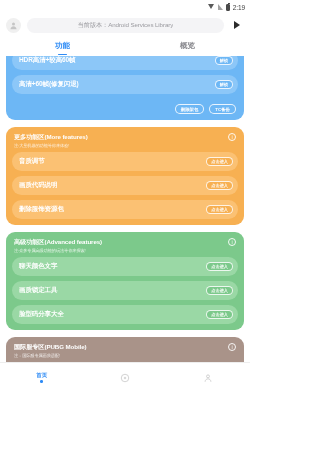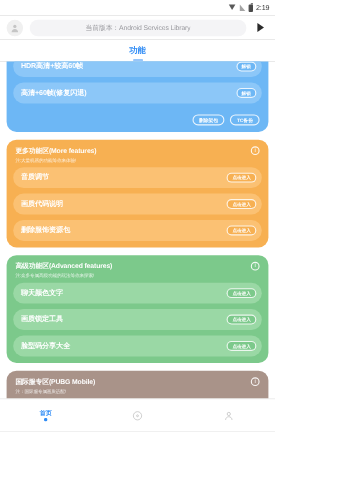--- a/index.html
+++ b/index.html
@@ -7,21 +7,21 @@
     width: 250px; height: 450px;
     font-family: "Liberation Sans", "DejaVu Sans", sans-serif;
     background: #ffffff;
     overflow: hidden;
   }
   #app {
     width: 250px; height: 392px;
     position: relative;
     display: flex;
     flex-direction: column;
-    background: #a3a3a3;
+    background: #f97316;
   }
 
   
   .statusbar {
     height: 14px;
     display: flex;
     align-items: center;
     justify-content: flex-end;
     padding: 0 5px;
     gap: 3px;
@@ -227,20 +227,24 @@
       <span>当前版本：Android Services Library</span>
     </div>
     <div class="playbtn"></div>
   </div>
 
   <div class="tabs">
     <div class="tab active">
       <span>功能</span>
       <div class="ind"></div>
     </div>
+    <div class="tab">
+      <span>概览</span>
+      <div class="ind"></div>
+    </div>
   </div>
 
   <div class="content">
 
     <div class="card blue" style="margin-top:-10px;">
       <div class="row">
         <span class="rl">HDR高清+较高60帧</span>
         <span class="pill">解锁</span>
       </div>
       <div class="row">

